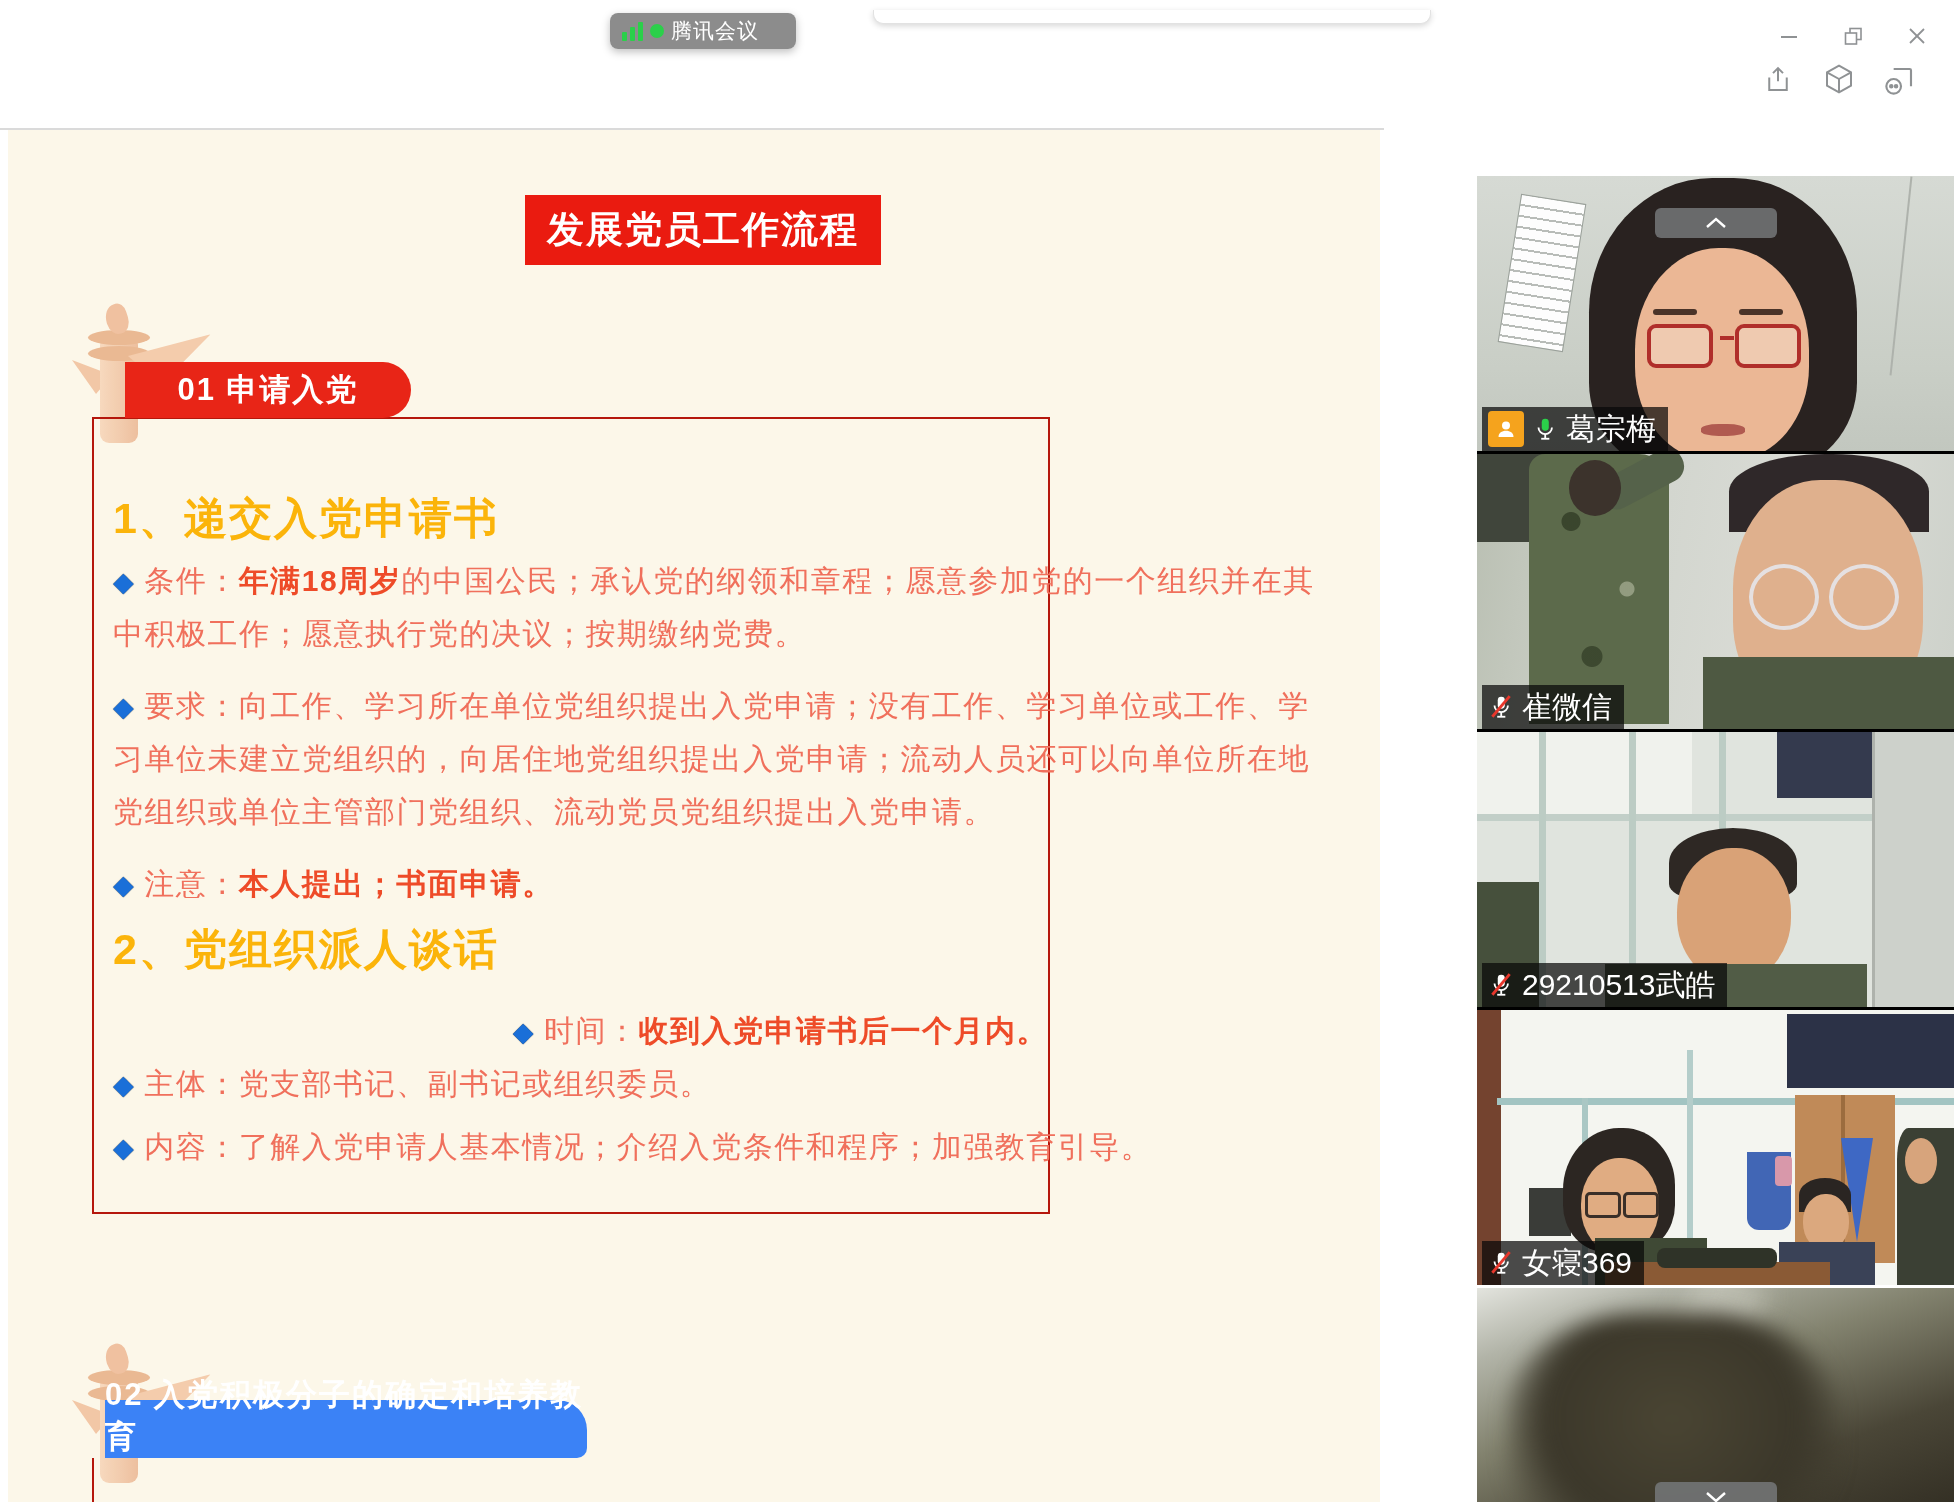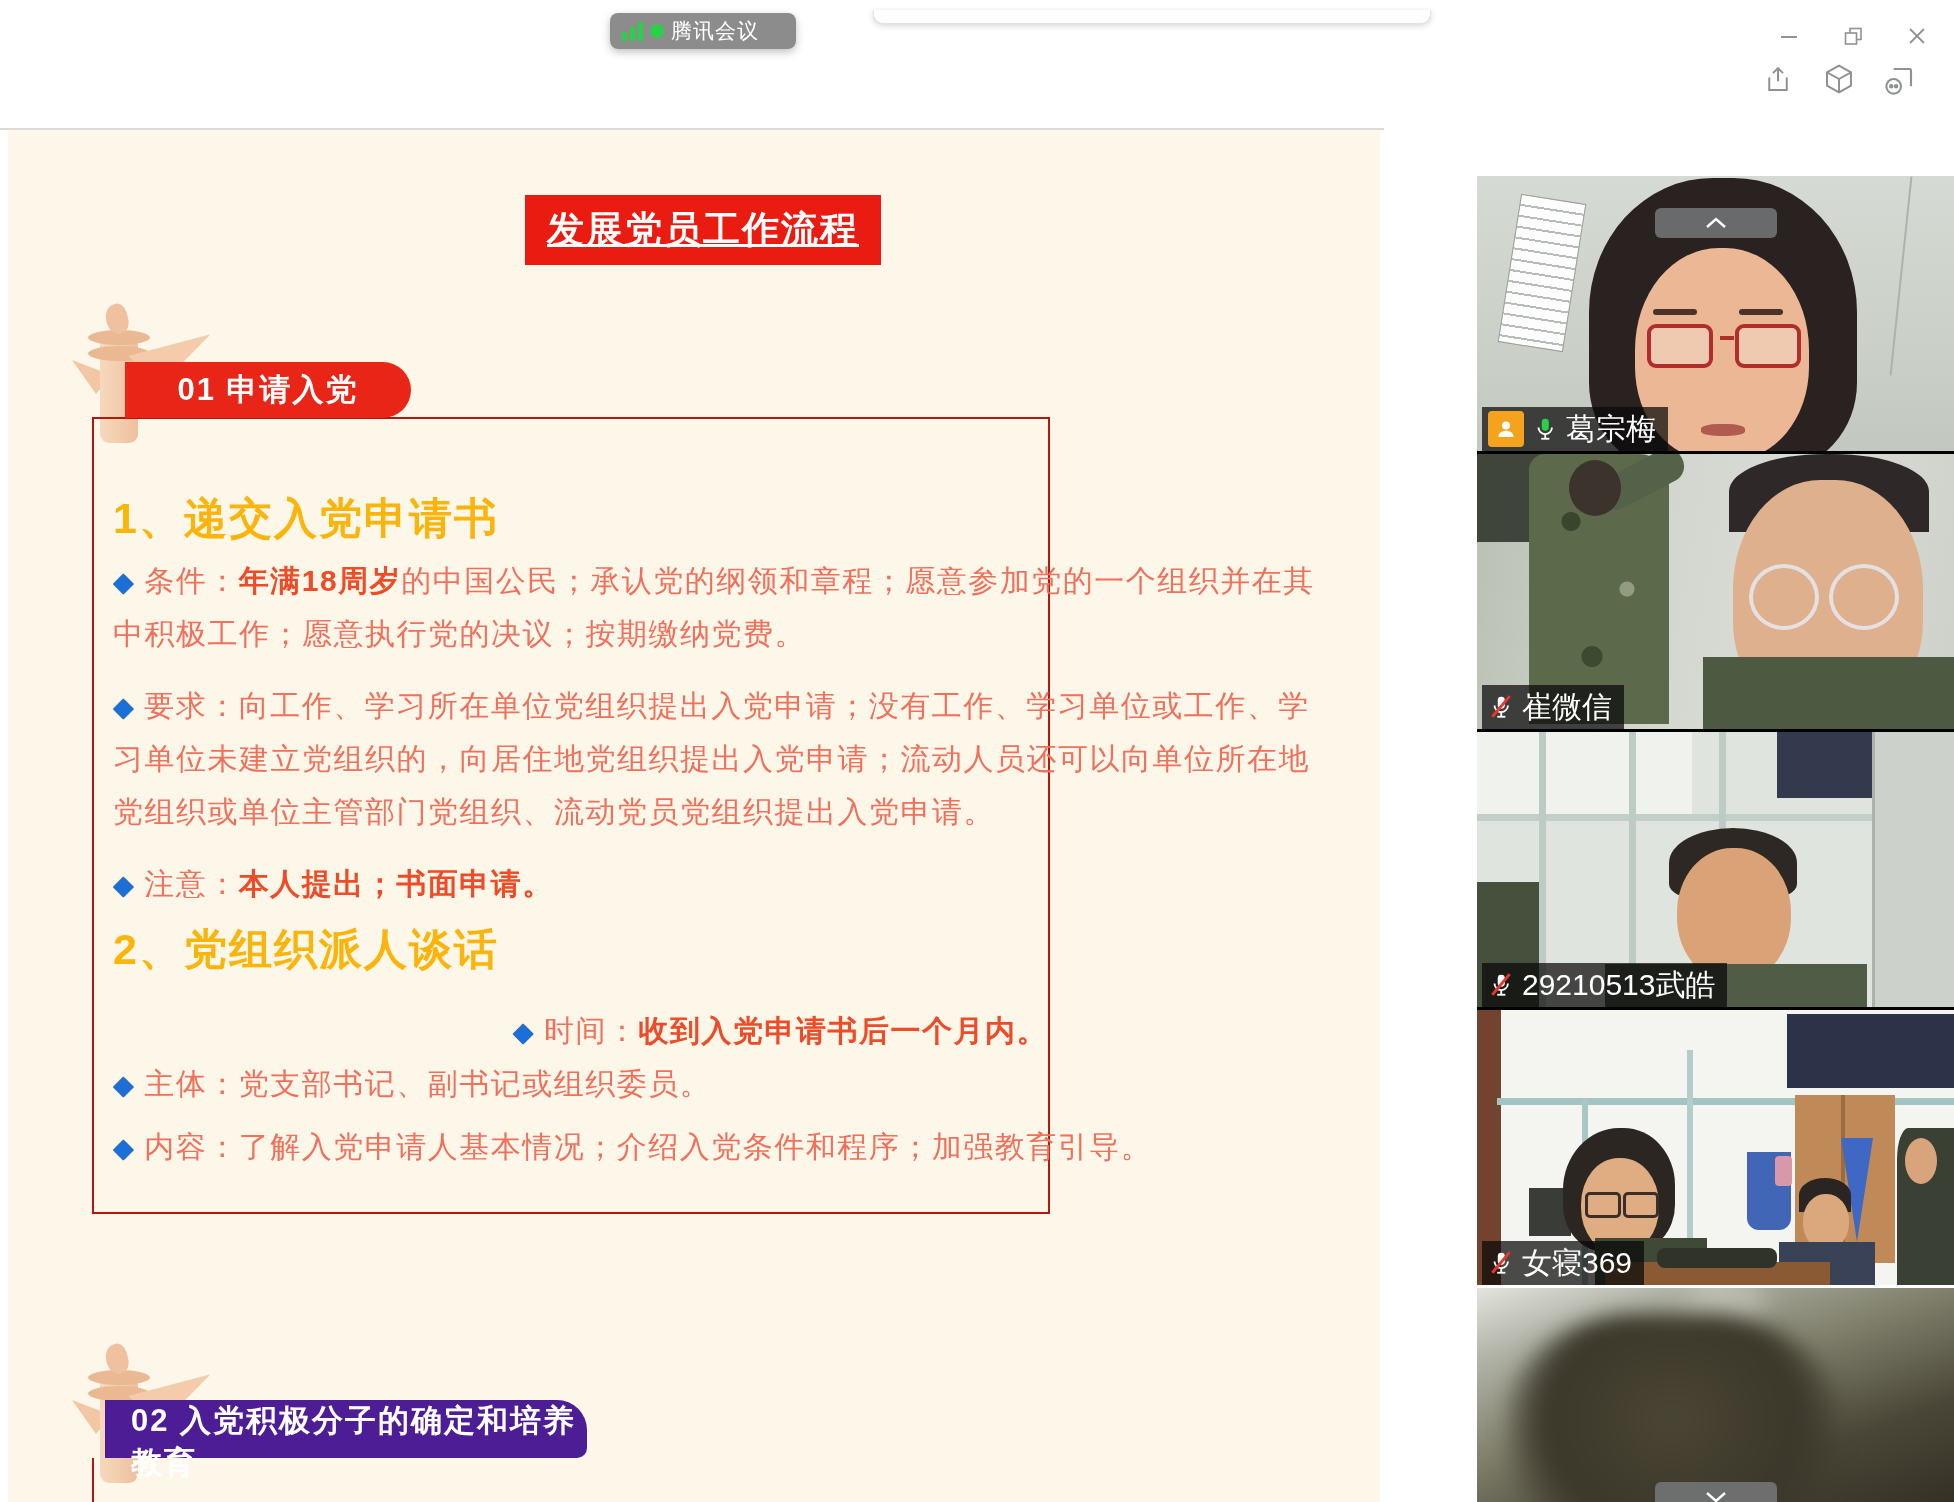--- a/index.html
+++ b/index.html
@@ -18,27 +18,27 @@
   .sig i{display:block;width:5px;background:#2bd04a;border-radius:1px;}
   .sig i:nth-child(1){height:9px}.sig i:nth-child(2){height:14px}.sig i:nth-child(3){height:19px}
   .dot{width:14px;height:14px;border-radius:50%;background:#2bd04a;}
   .meet-pill span{color:#fff;font-size:21px;letter-spacing:1px;white-space:nowrap;}
   .wbtn{display:flex;align-items:center;justify-content:center;}
 
   
   .slide{left:8px;top:120px;width:1372px;height:1382px;background:#fcf7e9;}
   .banner{left:525px;top:185px;width:356px;height:70px;background:#ea1b10;display:flex;
       align-items:center;justify-content:center;z-index:3;}
-  .banner span{color:#fff;font-size:37px;font-weight:bold;letter-spacing:2px;text-decoration:underline;}
+  .banner span{color:#fff;font-size:37px;font-weight:bold;letter-spacing:2px;}
   .ribbon1{left:125px;top:352px;width:286px;height:56px;background:#e82517;
       border-radius:0 30px 30px 0;display:flex;align-items:center;justify-content:center;z-index:3;}
   .ribbon1 span,.ribbon2 span{color:#fff;font-size:31px;font-weight:bold;letter-spacing:2px;}
   .box1{left:92px;top:407px;width:954px;height:793px;border:2px solid #b5170c;z-index:2;}
-  .ribbon2{left:105px;top:1390px;width:482px;height:58px;background:#4c1d95;
-      border-radius:0 30px 10px 0;display:flex;align-items:flex-start;z-index:3;padding-left:26px;box-sizing:border-box;}
+  .ribbon2{left:105px;top:1390px;width:482px;height:58px;background:#3b82f6;
+      border-radius:0 30px 10px 0;display:flex;align-items:flex-end;z-index:3;box-sizing:border-box;}
   .ribbon2 span{font-size:31px;}
   .box2-left{left:92px;top:1448px;width:2px;height:54px;background:#b5170c;z-index:2;}
   .box2-top{left:92px;top:1492px;width:956px;height:3px;background:#b5170c;z-index:2;}
 
   
   .huabiao{width:170px;height:135px;z-index:1;opacity:.95;}
   .hb-col{position:absolute;left:30px;top:28px;width:38px;height:107px;border-radius:9px;
       background:linear-gradient(90deg,#f7d8bc,#edbd9b);}
   .hb-ring{position:absolute;left:18px;width:62px;height:15px;border-radius:50%;background:#eab68f;}
   .hb-cap{position:absolute;left:36px;top:-4px;width:22px;height:30px;border-radius:60% 40% 50% 50%;

